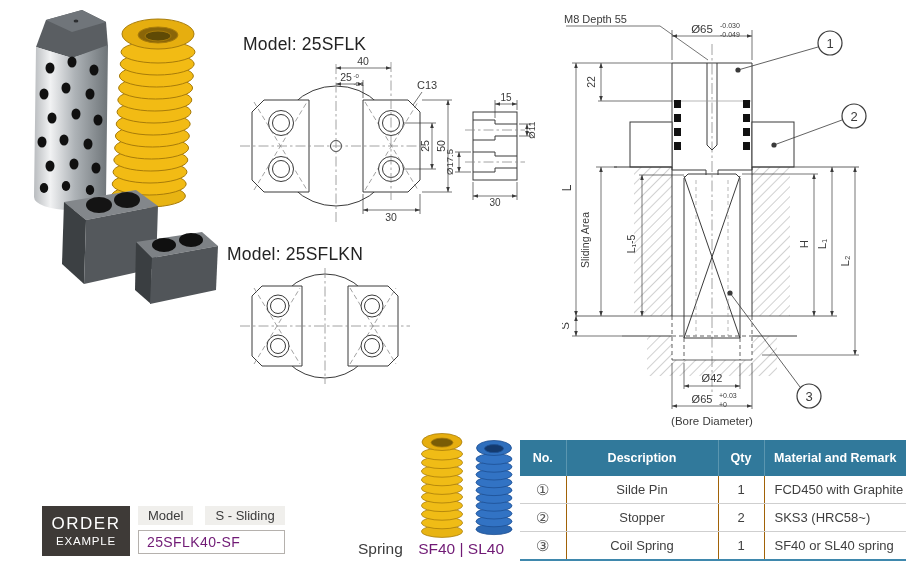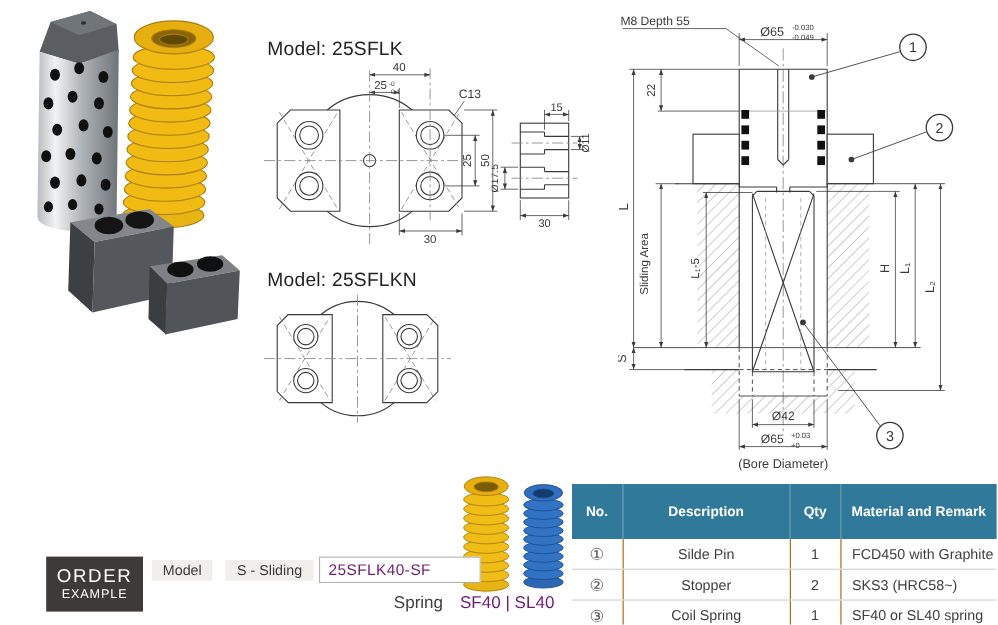--- a/index.html
+++ b/index.html
@@ -5,35 +5,35 @@
   html,body{margin:0;padding:0;background:#fff;}
   .canvas{position:relative;width:907px;height:568px;background:#ffffff;overflow:hidden;
           font-family:"Liberation Sans",sans-serif;}
   .abs{position:absolute;}
   .model-title{position:absolute;font-size:17.5px;color:#232323;font-weight:500;letter-spacing:.2px;text-align:center;}
   svg text{font-family:"Liberation Sans",sans-serif;fill:#3a3a3a;}
   
   .parts-table{position:absolute;left:520px;top:440px;width:386px;border-collapse:collapse;
                font-size:13px;table-layout:fixed;}
   .parts-table thead th{background:#31799b;color:#ffffff;font-weight:bold;font-size:12.5px;
-               height:50px;border-left:1px solid #5b96b0;padding:0;text-align:center;}
+               height:36px;border-left:1px solid #5b96b0;padding:0;text-align:center;}
   .parts-table thead th:first-child{border-left:none;}
   .parts-table tbody td{height:27px;border-bottom:1px solid #cfcfcf;border-left:1px solid #a16207;
                color:#3f3f3f;text-align:center;padding:0;background:#fff;}
   .parts-table tbody td:first-child{border-left:none;font-size:15px;color:#555;}
   .parts-table tbody td.mat{text-align:left;padding-left:10px;border-radius:13px;}
   .parts-table tbody tr:last-child td{border-bottom:2px solid #3f88ad;}
   .col-no{width:46px;} .col-desc{width:152px;} .col-qty{width:46px;} .col-mat{width:142px;}
   
   .order-wrap{position:absolute;left:42px;top:506px;display:flex;gap:8px;align-items:flex-start;}
   .order-label{background:#3e3a37;color:#fff;width:88px;height:50px;display:flex;flex-direction:column;
                align-items:center;justify-content:center;}
   .order-label .l1{font-size:17px;letter-spacing:1.5px;line-height:1.05;}
   .order-label .l2{font-size:11.5px;letter-spacing:.8px;margin-top:3px;}
-  .order-right{display:flex;flex-direction:row;gap:5px;}
+  .order-right{display:flex;flex-direction:column;gap:5px;}
   .chips{display:flex;gap:12px;align-items:center;}
   .chip{background:#f0efec;color:#3b3b3b;font-size:13px;padding:2px 10px;white-space:nowrap;}
   .order-value{background:#fff;border:1px solid #b5b1ad;font-size:14px;color:#701a75;
                padding:3px 8px;width:129px;letter-spacing:.4px;}
   .spring-caption{position:absolute;left:358px;top:540px;font-size:15.5px;color:#3d3d3d;white-space:nowrap;}
   .spring-caption .models{color:#701a75;margin-left:11px;}
 </style>
 </head>
 <body>
 
@@ -205,21 +205,21 @@
         <line x1="70" y1="98" x2="70" y2="116"></line>
     </g>
     <g stroke="none">
       <text x="59" y="16.5" text-anchor="middle" font-size="10">15</text>
       <text x="88" y="46" text-anchor="middle" font-size="9.5" transform="rotate(-90 88 46)">Ø11</text>
       <text x="5.5" y="78" text-anchor="middle" font-size="9.5" transform="rotate(-90 5.5 78)">Ø17.5</text>
       <text x="48" y="122" text-anchor="middle" font-size="10">30</text>
     </g>
   </svg>
 
-  <div class="model-title" style="left:243px;top:244px">Model: 25SFLKN</div>
+  <div class="model-title" style="left:227px;top:244px">Model: 25SFLKN</div>
 
   <svg class="abs" style="left:238px;top:262px" width="175" height="130" viewBox="0 0 175 130" fill="none" stroke="#3a3a3a" stroke-width="1">
     <circle cx="87" cy="64" r="52"></circle>
     <path d="M64,24 L24,24 L14,34 L14,94 L24,104 L64,104 Z" fill="#ffffff"></path>
     <path d="M110,24 L150,24 L160,34 L160,94 L150,104 L110,104 Z" fill="#ffffff"></path>
     <g stroke="#8a8a8a" stroke-width="0.8" stroke-dasharray="5 3">
       <line x1="16" y1="26" x2="62" y2="102"></line>
         <line x1="16" y1="102" x2="62" y2="26"></line>
       <line x1="112" y1="26" x2="158" y2="102"></line>
         <line x1="112" y1="102" x2="158" y2="26"></line>

